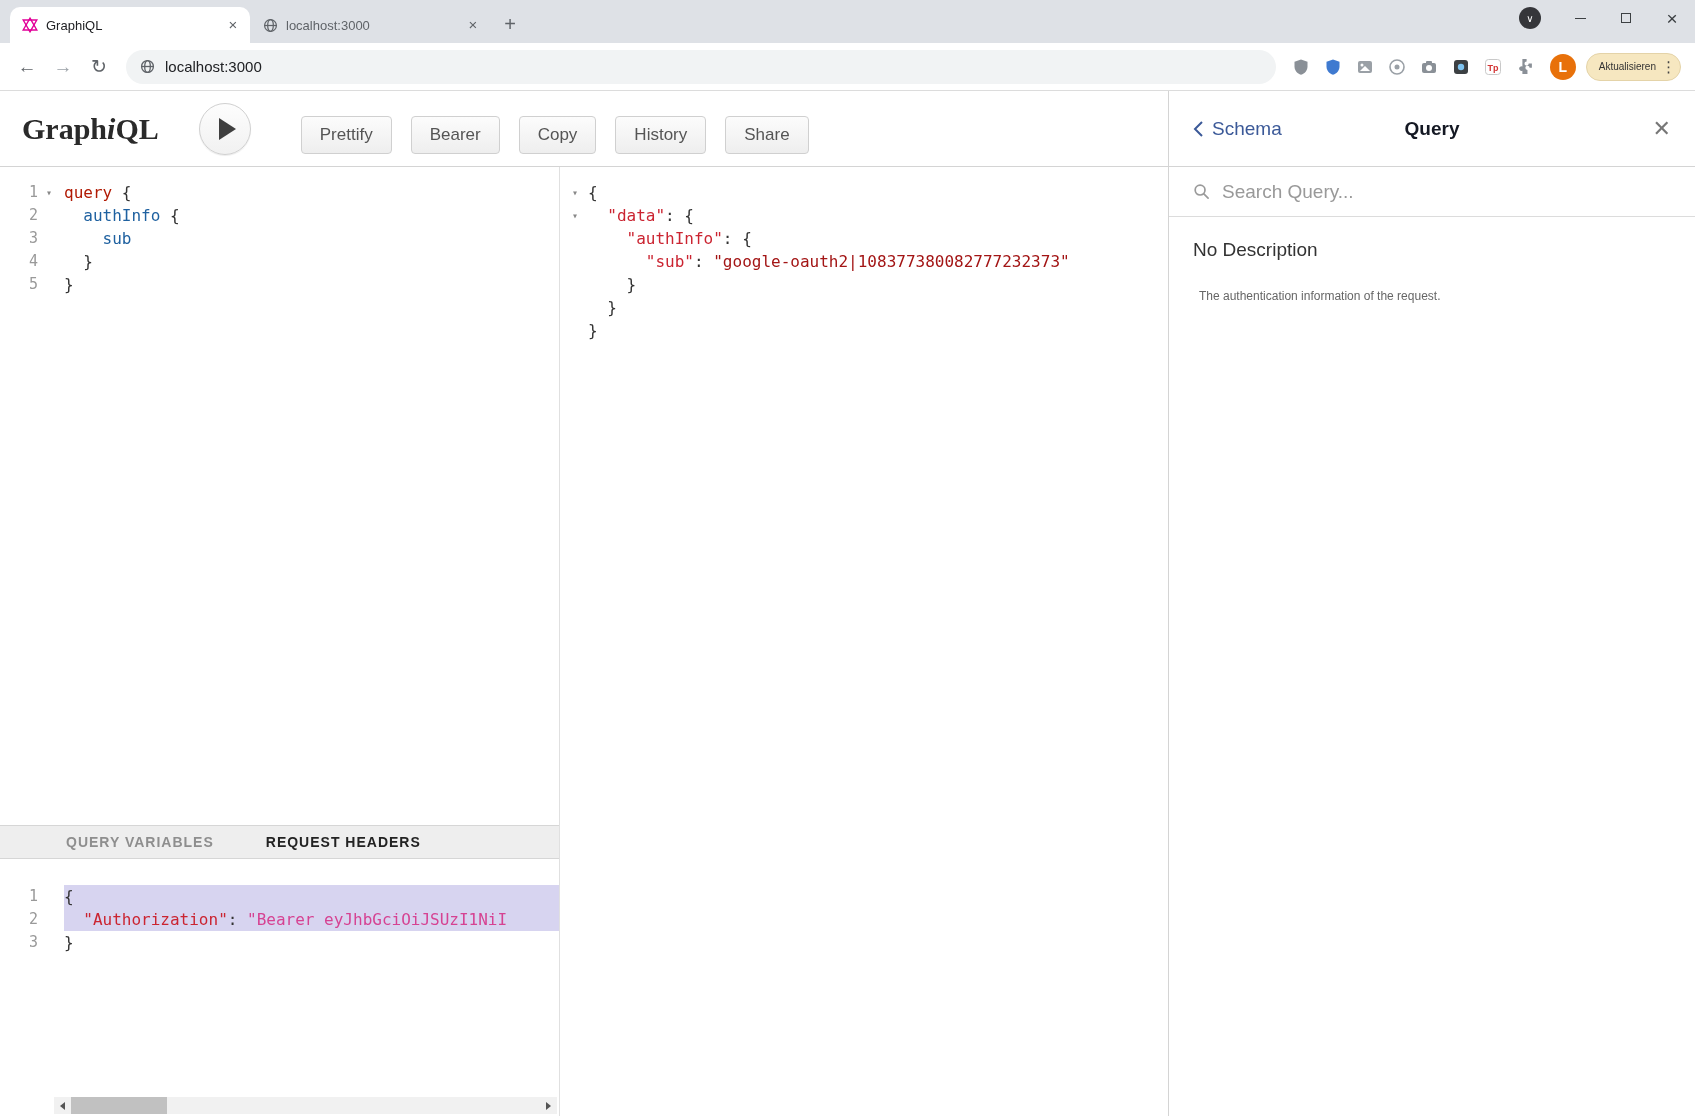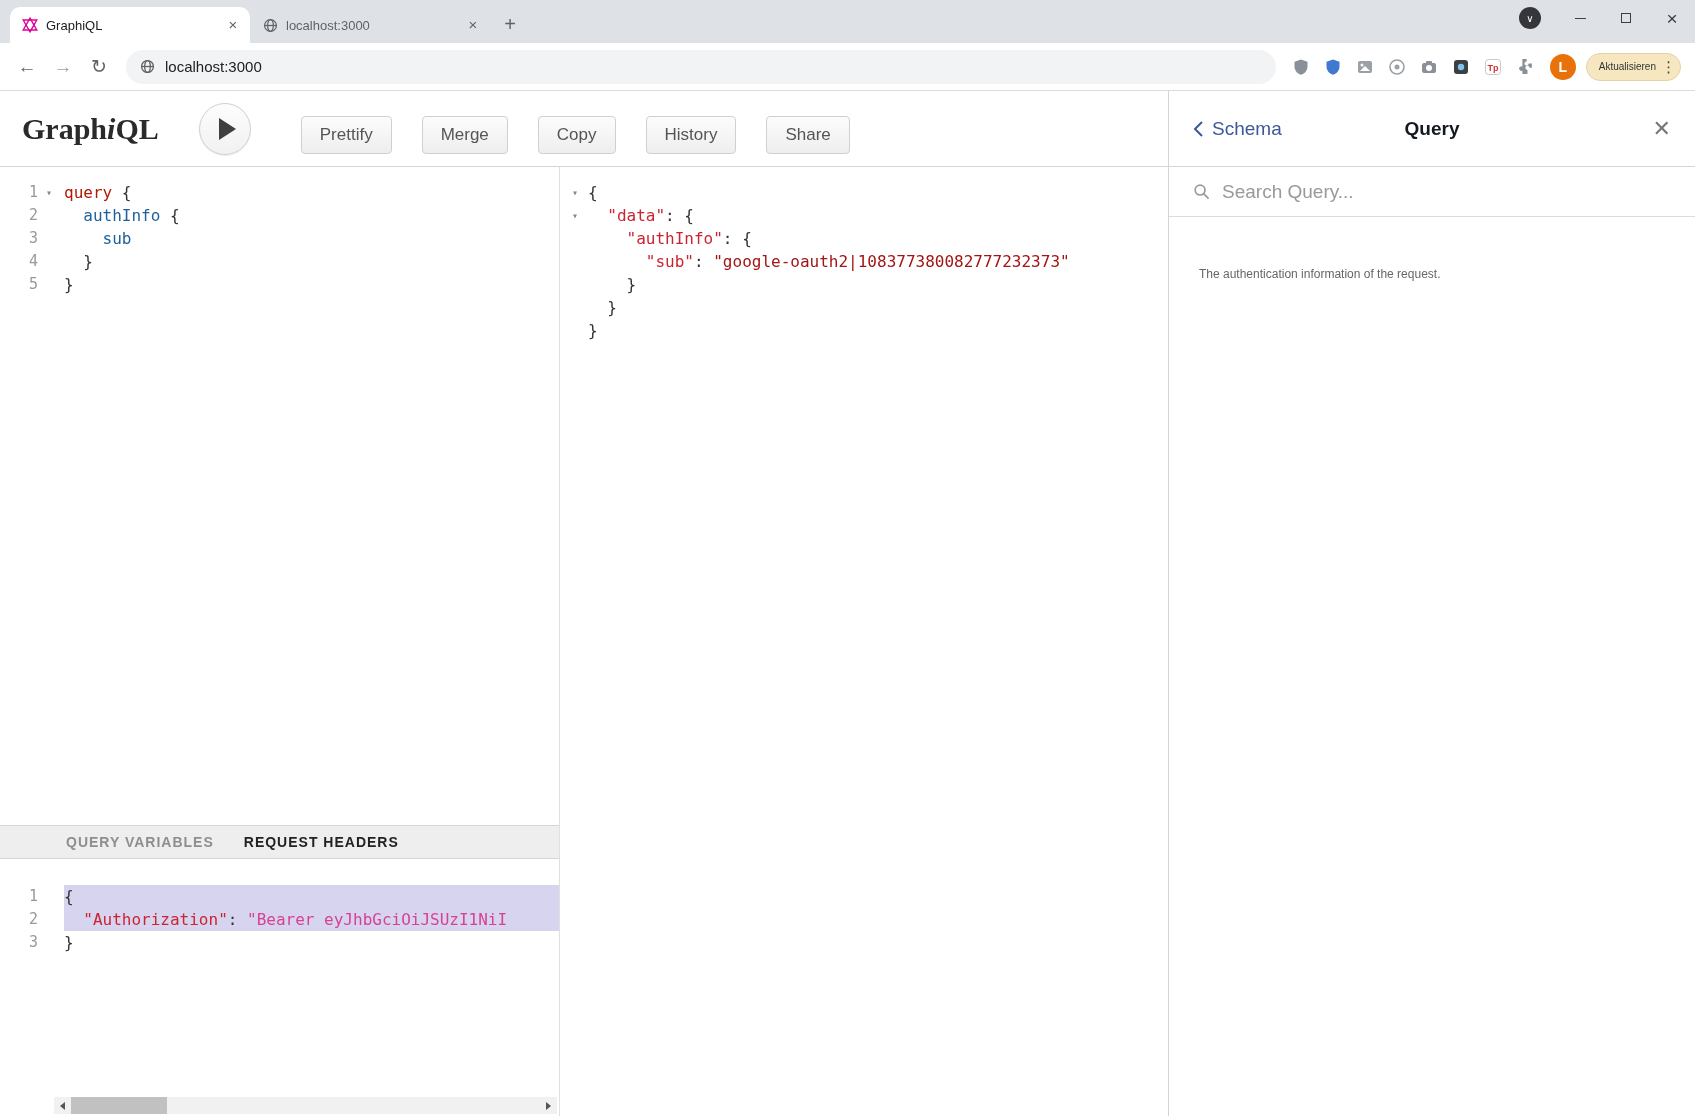--- a/index.html
+++ b/index.html
@@ -58,21 +58,21 @@
   .gq-logo { font-family:"Liberation Serif", serif; font-size:30px; font-weight:600;
              color:#2a2a2a; margin-right:40px; }
   .gq-logo .logo-i { font-style:italic; }
   .exec-btn { width:52px; height:52px; border-radius:50%;
               background:linear-gradient(#fdfdfd,#f1f1f1); border:1px solid #d0d0d0;
               box-shadow:0 1px 1px rgba(0,0,0,.08); display:flex; align-items:center;
               justify-content:center; margin-right:50px; }
   .exec-tri { width:0; height:0; border-left:17px solid #3f3f3f;
               border-top:11px solid transparent; border-bottom:11px solid transparent;
               margin-left:5px; }
-  .gq-buttons { display:flex; gap:30px;margin-top:12px; }
+  .gq-buttons { display:flex; gap:19px;margin-top:12px; }
   .gq-btn { font-size:17px; color:#555; background:linear-gradient(#fcfcfc,#eeeeee);
             border:1px solid #d0d0d0; border-radius:4px; padding:8px 18px;
             font-family:inherit; }
 
   .workspace { flex:1; display:flex; min-height:0; }
   .left-col { width:560px; flex:none; display:flex; flex-direction:column;
               border-right:1px solid #e0e0e0; }
 
   .editor { display:flex; overflow:hidden; }
   .gutter { width:54px; flex:none; }
@@ -98,21 +98,21 @@
   [data-editor="query"] { height:658px; flex:none; }
   [data-editor="query"] .gutter, [data-editor="query"] .code { padding-top:14px; }
   [data-editor="headers"] { flex:1; position:relative; }
   [data-editor="headers"] .gutter, [data-editor="headers"] .code { padding-top:26px; }
 
   .var-title { height:34px; flex:none; background:#eee; border-top:1px solid #d6d6d6;
                border-bottom:1px solid #d6d6d6; display:flex; align-items:center;
                gap:30px; padding-left:66px; }
   .var-tab { font-size:14px; font-weight:bold; letter-spacing:1px; }
   .var-tab.inactive { color:#8e8e8e; }
-  .var-tab.active { color:#222; }
+  .var-tab.active { color:#222;margin-left:22px; }
 
   .hscrollbar { position:absolute; left:54px; right:2px; bottom:2px; height:17px;
                 background:#f1f1f1; display:flex; }
   .sb-arrow { width:17px; height:17px; flex:none; display:flex; align-items:center;
               justify-content:center; }
   .tri-l { width:0; height:0; border-top:4px solid transparent;
            border-bottom:4px solid transparent; border-right:5px solid #555; }
   .tri-r { width:0; height:0; border-top:4px solid transparent;
            border-bottom:4px solid transparent; border-left:5px solid #555; }
   .sb-track { flex:1; position:relative; }
@@ -259,21 +259,21 @@
 <div class="app">
 
   <div class="main">
     <div class="gq-topbar">
       <div class="gq-logo"><span>Graph</span><span class="logo-i">i</span><span>QL</span></div>
       <div class="exec-btn">
         <span class="exec-tri"></span>
       </div>
       <div class="gq-buttons">
         <button class="gq-btn">Prettify</button>
-        <button class="gq-btn">Merge</button>
+        <button class="gq-btn">Bearer</button>
         <button class="gq-btn">Copy</button>
         <button class="gq-btn">History</button>
         <button class="gq-btn">Share</button>
       </div>
     </div>
 
     <div class="workspace">
       <div class="left-col">
 
         <div class="editor" data-editor="query">
@@ -352,16 +352,17 @@
     <div class="docs-search">
       <span style="display:flex;">
         <svg width="17" height="17" viewBox="0 0 18 18">
             <circle cx="7.5" cy="7.5" r="5.2" fill="none" stroke="#9a9a9a" stroke-width="1.8"></circle>
             <line x1="11.5" y1="11.5" x2="16" y2="16" stroke="#9a9a9a" stroke-width="1.8" stroke-linecap="round"></line>
           </svg>
       </span>
       <input type="text" placeholder="Search Query..." style="">
     </div>
     <div class="docs-body">
+      <div class="no-desc">No Description</div>
       <div class="field-desc">The authentication information of the request.</div>
     </div>
   </div>
 </div>
 
 </body></html>

